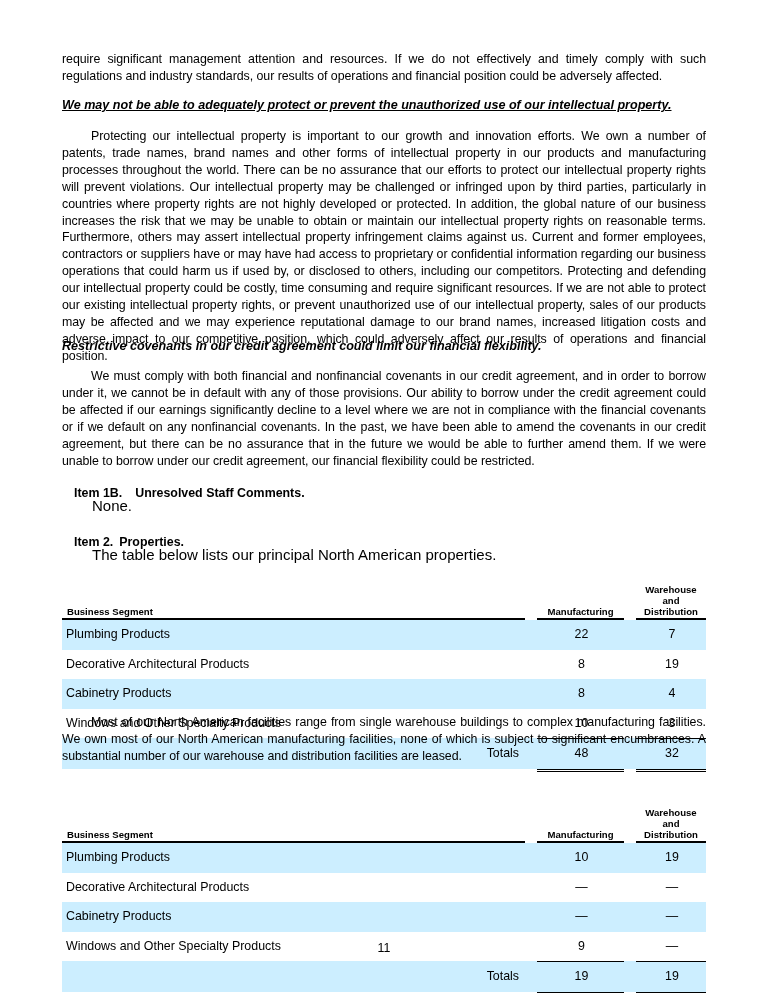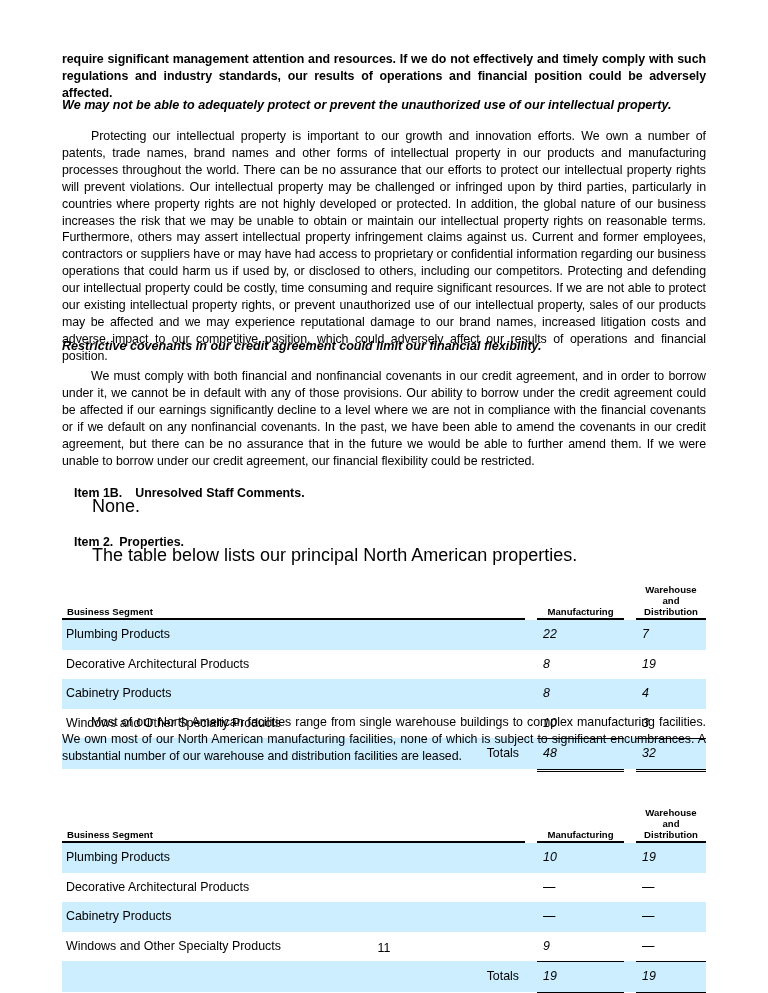--- a/index.html
+++ b/index.html
@@ -10,52 +10,52 @@
   .page { position: absolute; left: 62px; top: 0; width: 644px; }
   p.body {
     margin: 0; font-size: 12.4px; line-height: 16.9px; text-align: justify;
     letter-spacing: -0.05px;
   }
   p.indent { text-indent: 29px; }
   p.risk-title {
     margin: 0; font-size: 12.6px; line-height: 16px; font-weight: bold; font-style: italic;
   }
   p.item-head { margin: 12px; font-size: 12.4px; line-height: 16px; font-weight: bold; }
-  p.plain { margin: 0; font-size: 18px; line-height: 16px; padding-left: 30px; }
+  p.plain { margin: 0; font-size: 15px; line-height: 16px; padding-left: 30px; }
 
   table.props { border-collapse: separate; border-spacing: 0; width: 644px; font-size: 12.4px; }
   table.props th {
     font-size: 9.6px; font-weight: bold; vertical-align: bottom; padding: 0 0 1px 0; line-height: 11px;
   }
   table.props th.seg { text-align: left; padding-left: 5px; border-bottom: 2px solid #000; }
   table.props th.gap { width: 8px; }
   table.props th.mfg { text-align: center; width: 87px; border-bottom: 2px solid #000; }
   table.props th.wh { text-align: center; width: 70px; border-bottom: 2px solid #000; }
   table.props td { height: 17.5px; padding: 6px; line-height: 17.5px; }
   table.props td.label { padding-left: 4px; }
-  table.props td.num { text-align: left; padding-right: 4px; font-style: italic; }
+  table.props td.num { text-align: center; padding-right: 4px; }
   table.props tr.shade td { background: #cceeff; }
   table.props tr.shade td.gapc { background: #cceeff; }
   table.props tr.total td.label { padding-left: 12px; text-align: right; }
   table.props tr.total td.num { border-top: 1px solid #000; }
   table.props tr.after td { height: 4px; line-height: 4px; }
   table.props tr.after td.dbl { border-top: 3px double #000; }
 
   .pagenum { position: absolute; top: 941px; left: 0; width: 768px; text-align: center; font-size: 12.4px; }
 </style>
 </head>
 <body>
 
 <div class="page">
 
-  <div style="position:absolute; top:51px; width:644px;font-weight:bold;">
+  <div style="position:absolute; top:51px; width:644px;">
     <p class="body">require significant management attention and resources. If we do not effectively and timely comply with such regulations and industry standards, our results of operations and financial position could be adversely affected.</p>
   </div>
 
-  <div style="position:absolute; top:97px; width:644px;">
+  <div style="position:absolute; top:97px; width:644px;text-decoration:underline;">
     <p class="risk-title">We may not be able to adequately protect or prevent the unauthorized use of our intellectual property.</p>
   </div>
 
   <div style="position:absolute; top:128px; width:644px;">
     <p class="body indent">Protecting our intellectual property is important to our growth and innovation efforts. We own a number of patents, trade names, brand names and other forms of intellectual property in our products and manufacturing processes throughout the world. There can be no assurance that our efforts to protect our intellectual property rights will prevent violations. Our intellectual property may be challenged or infringed upon by third parties, particularly in countries where property rights are not highly developed or protected. In addition, the global nature of our business increases the risk that we may be unable to obtain or maintain our intellectual property rights on reasonable terms. Furthermore, others may assert intellectual property infringement claims against us. Current and former employees, contractors or suppliers have or may have had access to proprietary or confidential information regarding our business operations that could harm us if used by, or disclosed to others, including our competitors. Protecting and defending our intellectual property could be costly, time consuming and require significant resources. If we are not able to protect our existing intellectual property rights, or prevent unauthorized use of our intellectual property, sales of our products may be affected and we may experience reputational damage to our brand names, increased litigation costs and adverse impact to our competitive position, which could adversely affect our results of operations and financial position.</p>
   </div>
 
   <div style="position:absolute; top:338px; width:644px;">
     <p class="risk-title">Restrictive covenants in our credit agreement could limit our financial flexibility.</p>
   </div>

